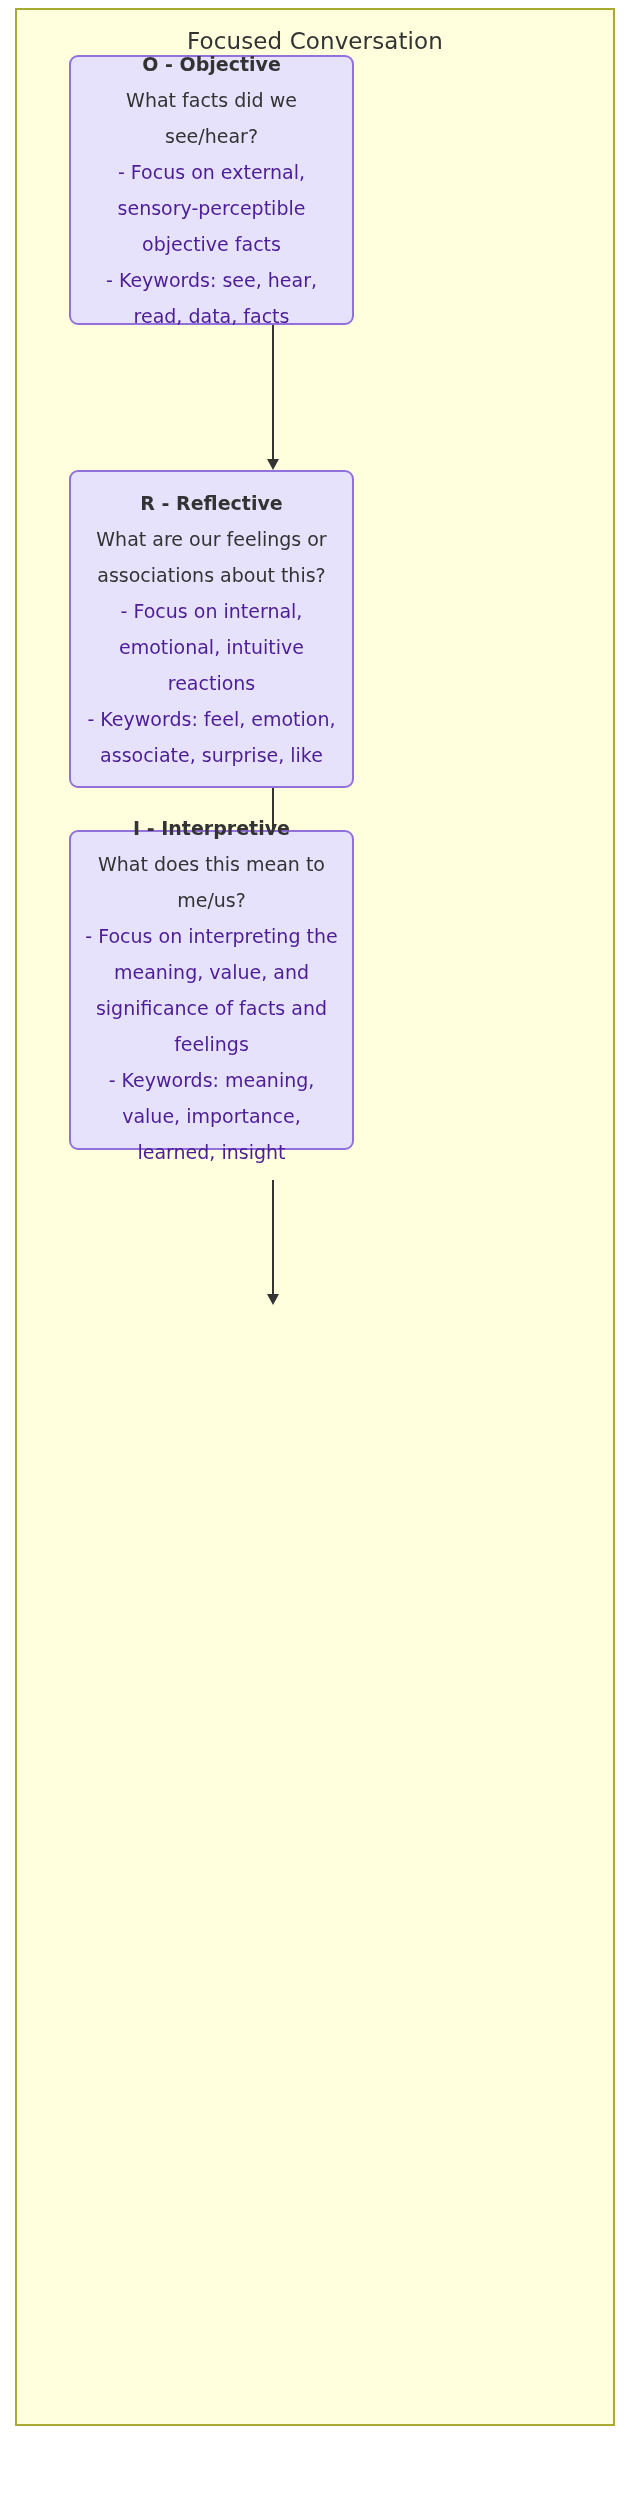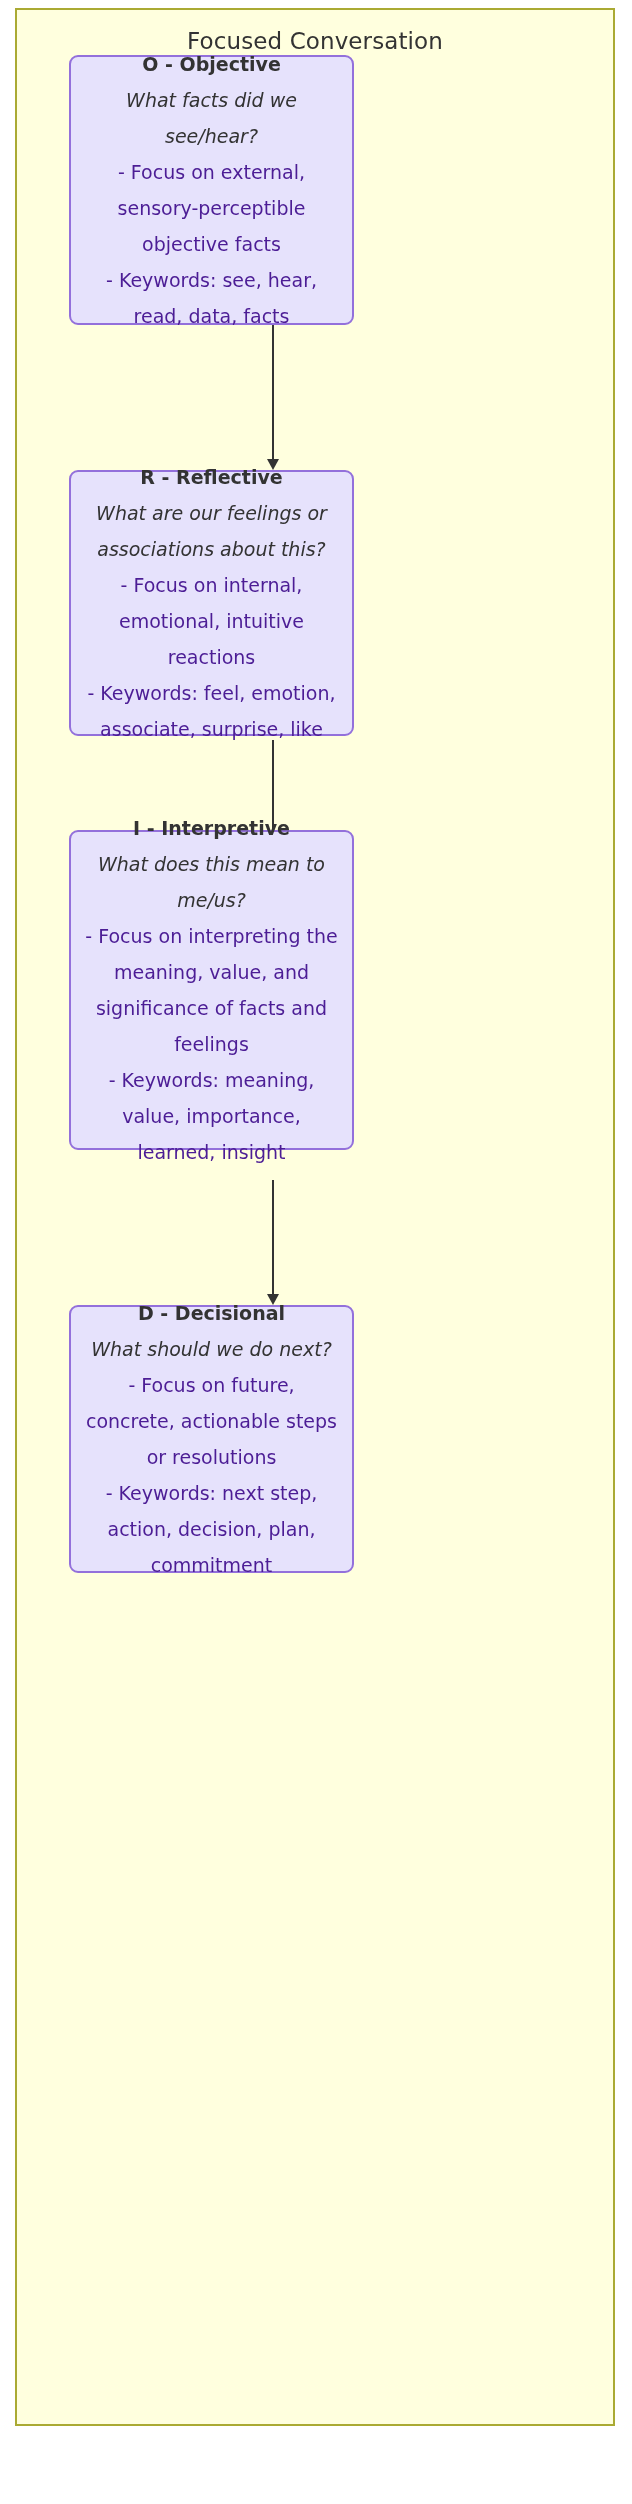--- a/index.html
+++ b/index.html
@@ -59,21 +59,20 @@
   .node-title {
     font-size: 19px;
     font-weight: bold;
     color: #333333;
     line-height: 36px;
     white-space: nowrap;
   }
 
   .node-question {
     font-size: 19px;
-    font-style: italic;
     color: #333333;
     line-height: 36px;
     max-width: 262px;
   }
 
   .node-line {
     font-size: 19px;
     color: #4c1d95;
     line-height: 36px;
     max-width: 268px;
@@ -114,21 +113,21 @@
     <div class="node-question">What facts did we see/hear?</div>
     <div class="node-line">- Focus on external, sensory-perceptible objective facts</div>
     <div class="node-line">- Keywords: see, hear, read, data, facts</div>
   </div>
 
   <div class="connector" style="left:255px; top:315px; height:145px;">
     <div class="connector-line" style="height:134px;"></div>
     <div class="connector-head" style="top:134px;"></div>
   </div>
 
-  <div class="node" style="top:460px; height:266px;">
+  <div class="node" style="top:460px; height:318px;">
     <div class="node-title">R - Reflective</div>
     <div class="node-question">What are our feelings or associations about this?</div>
     <div class="node-line">- Focus on internal, emotional, intuitive reactions</div>
     <div class="node-line">- Keywords: feel, emotion, associate, surprise, like</div>
   </div>
 
   <div class="connector" style="left:255px; top:730px; height:120px;">
     <div class="connector-line" style="height:109px;"></div>
     <div class="connector-head" style="top:109px;"></div>
   </div>
@@ -138,20 +137,14 @@
     <div class="node-question">What does this mean to me/us?</div>
     <div class="node-line">- Focus on interpreting the meaning, value, and significance of facts and feelings</div>
     <div class="node-line">- Keywords: meaning, value, importance, learned, insight</div>
   </div>
 
   <div class="connector" style="left:255px; top:1170px; height:125px;">
     <div class="connector-line" style="height:114px;"></div>
     <div class="connector-head" style="top:114px;"></div>
   </div>
 
-  <div class="node" style="top:1295px; height:268px;">
-    <div class="node-title">D - Decisional</div>
-    <div class="node-question">What should we do next?</div>
-    <div class="node-line">- Focus on future, concrete, actionable steps or resolutions</div>
-    <div class="node-line">- Keywords: next step, action, decision, plan, commitment</div>
-  </div>
 
 </div>
 
 </body></html>

